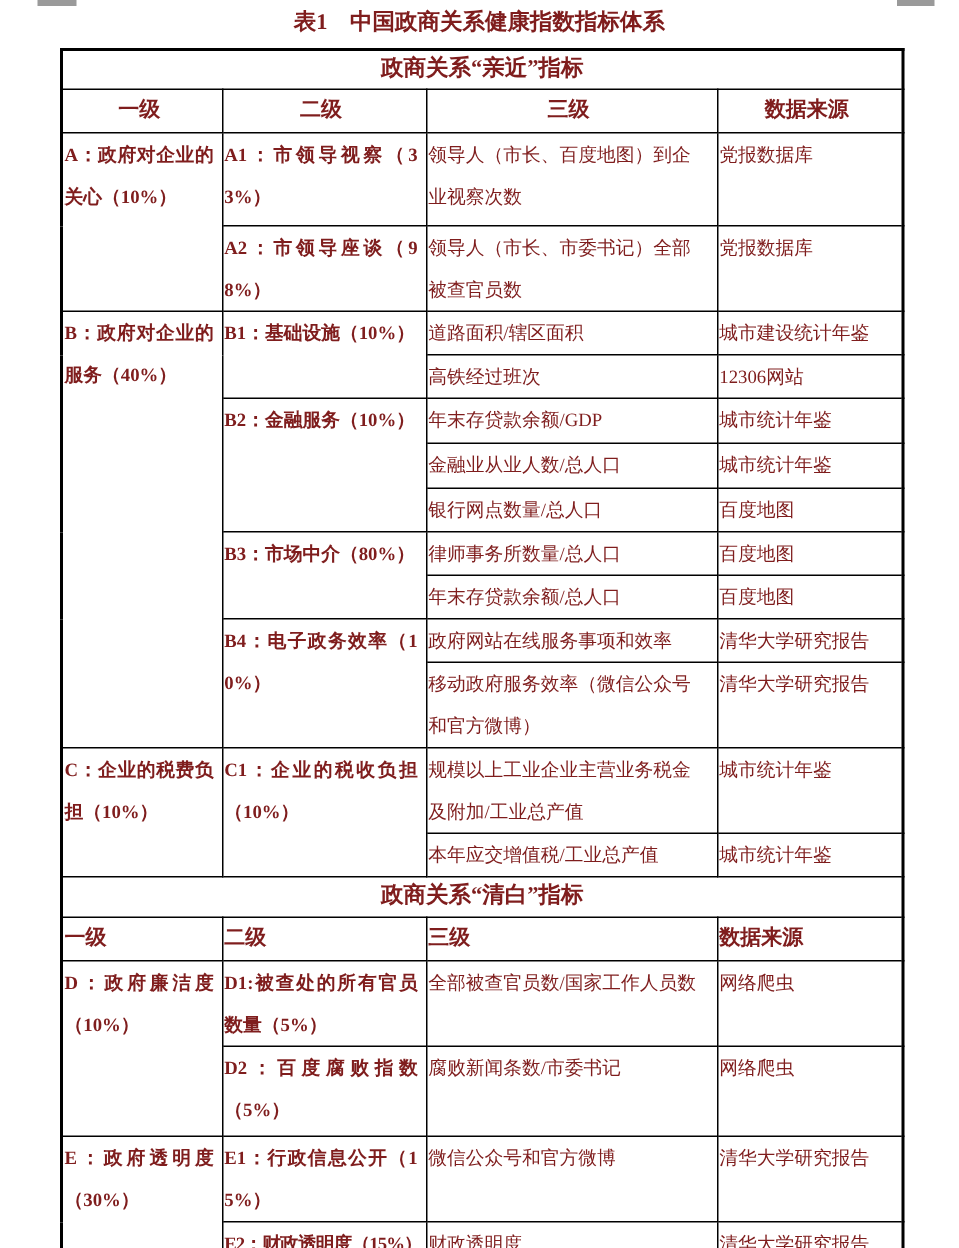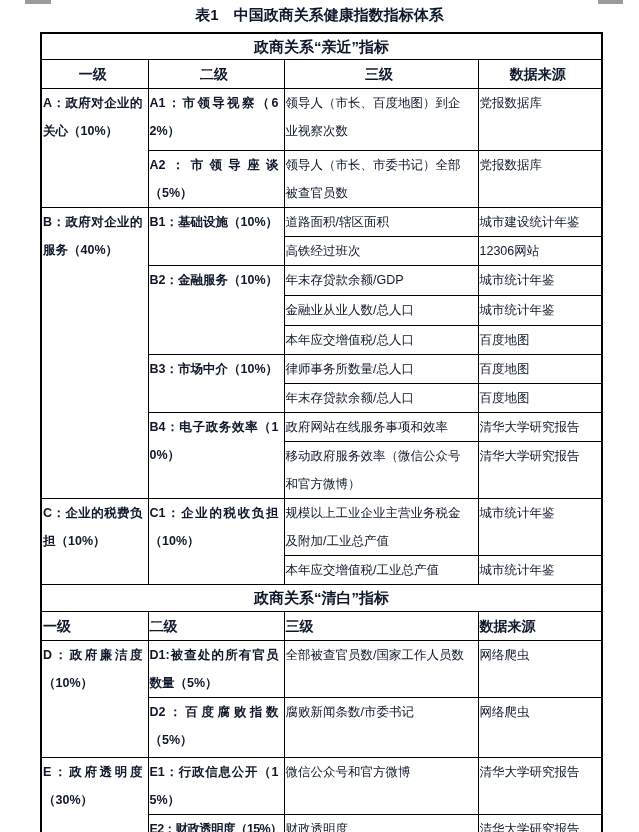--- a/index.html
+++ b/index.html
@@ -1,22 +1,22 @@
 <!DOCTYPE html>
 <html><head>
 <meta charset="utf-8">
 <style>
   html,body { margin:0; padding:0; background:#ffffff; }
   .page {
     position: relative;
     width: 626px; height: 832px;
     background: #ffffff;
     overflow: hidden;
-    font-family: Liberation Sans, sans-serif;
-    color: #0f172a;
+    font-family: Liberation Serif, serif;
+    color: #7f1d1d;
   }
   .artifact { position:absolute; top:0; height:4px; background:#9a9a9a; }
   .artifact.left  { left:25px;  width:26px; }
   .artifact.right { left:598px; width:25px; }
   .title {
     position:absolute; top:6px; left:0; width:639px;
     text-align:center; font-weight:bold; font-size:15px; line-height:18px;
   }
   table.idx {
     position:absolute; left:40px; top:32px;
@@ -64,26 +64,26 @@
     </tr>
     <tr style="height:27px">
       <td class="hd">一级</td>
       <td class="hd">二级</td>
       <td class="hd">三级</td>
       <td class="hd">数据来源</td>
     </tr>
 
     <tr style="height:62px">
       <td class="lv" rowspan="2">A：政府对企业的关心（10%）</td>
-      <td class="lv">A1：市领导视察（62%）</td>
+      <td class="lv">A1：市领导视察（33%）</td>
       <td>领导人（市长、百度地图）到企业视察次数</td>
       <td>党报数据库</td>
     </tr>
     <tr style="height:56px">
-      <td class="lv">A2：市领导座谈（5%）</td>
+      <td class="lv">A2：市领导座谈（98%）</td>
       <td>领导人（市长、市委书记）全部被查官员数</td>
       <td>党报数据库</td>
     </tr>
 
     <tr style="height:29px">
       <td class="lv" rowspan="9">B：政府对企业的服务（40%）</td>
       <td class="lv" rowspan="2">B1：基础设施（10%）</td>
       <td>道路面积/辖区面积</td>
       <td>城市建设统计年鉴</td>
     </tr>
@@ -94,25 +94,25 @@
     <tr style="height:30px">
       <td class="lv" rowspan="3">B2：金融服务（10%）</td>
       <td>年末存贷款余额/GDP</td>
       <td>城市统计年鉴</td>
     </tr>
     <tr style="height:30px">
       <td>金融业从业人数/总人口</td>
       <td>城市统计年鉴</td>
     </tr>
     <tr style="height:29px">
-      <td>本年应交增值税/总人口</td>
+      <td>银行网点数量/总人口</td>
       <td>百度地图</td>
     </tr>
     <tr style="height:29px">
-      <td class="lv" rowspan="2">B3：市场中介（10%）</td>
+      <td class="lv" rowspan="2">B3：市场中介（80%）</td>
       <td>律师事务所数量/总人口</td>
       <td>百度地图</td>
     </tr>
     <tr style="height:29px">
       <td>年末存贷款余额/总人口</td>
       <td>百度地图</td>
     </tr>
     <tr style="height:29px">
       <td class="lv" rowspan="2">B4：电子政务效率（10%）</td>
       <td>政府网站在线服务事项和效率</td>

